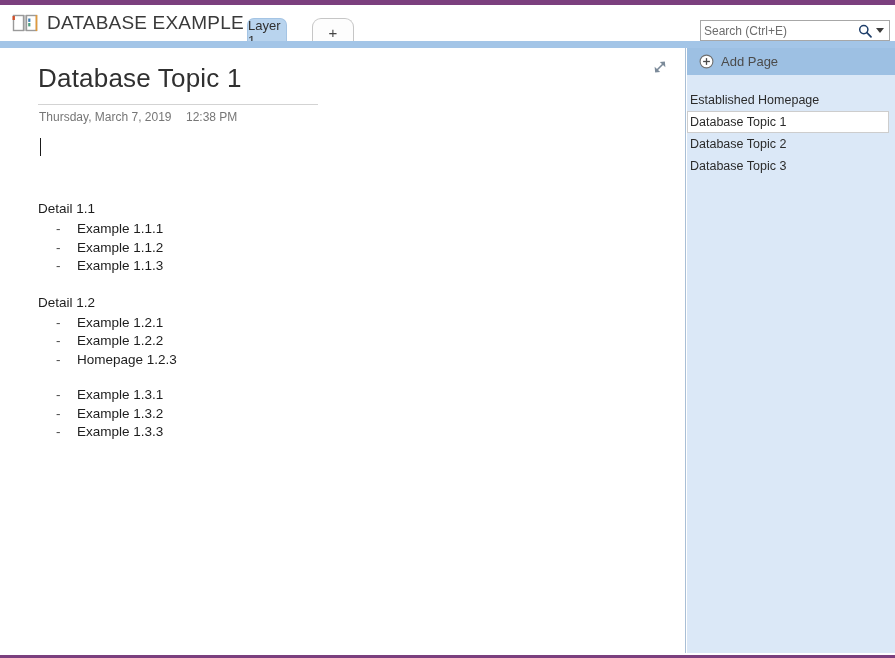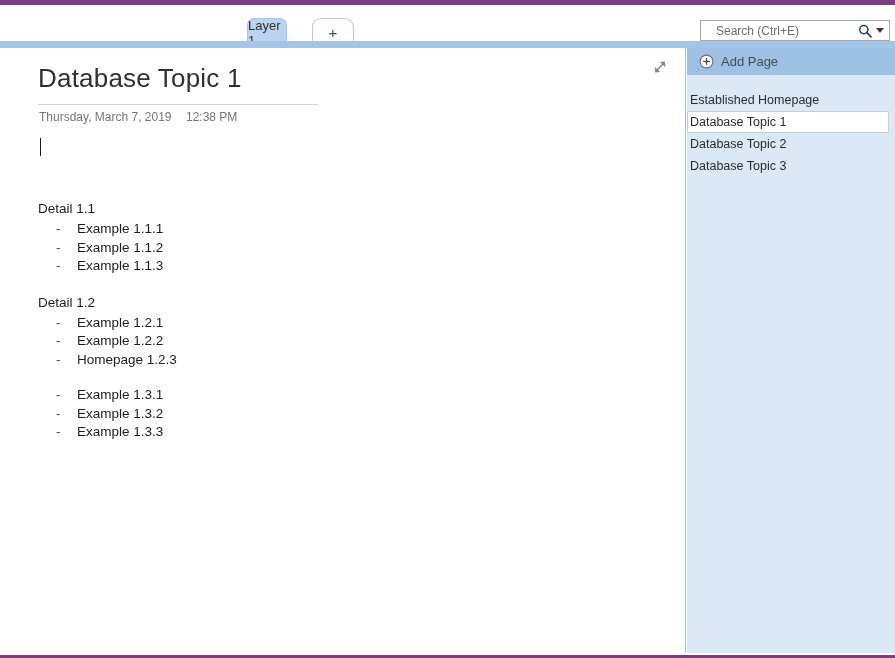--- a/index.html
+++ b/index.html
@@ -267,21 +267,21 @@
   
   .searchbox {
     position: absolute;
     right: 5px; top: 15px;
     width: 190px; height: 21px;
     background: #ffffff;
     border: 1px solid #a7a7a7;
     box-sizing: border-box;
     display: flex;
     align-items: center;
-    padding: 0 5px 0 15px;
+    padding: 0 5px 0 3px;
     cursor: text;
   }
   .search-input {
     border: none;
     outline: none;
     flex: 1 1 auto;
     font-family: "Liberation Sans", sans-serif;
     font-size: 12px;
     color: #555;
     background: transparent;
@@ -309,20 +309,35 @@
 </style>
 </head>
 <body>
 
 <div id="app">
 
   <div class="top-accent"></div>
 
   <div class="titlebar">
 
+    <div class="notebook-btn">
+      <span class="nb-icon">
+        <svg width="26" height="20" viewBox="0 0 26 20">
+          <rect x="1.5" y="2.5" width="10" height="15" fill="#ffffff" stroke="#9a9a9a" stroke-width="1.4"></rect>
+          <rect x="14.5" y="2.5" width="10" height="15" fill="#ffffff" stroke="#9a9a9a" stroke-width="1.4"></rect>
+          <rect x="12.2" y="2" width="1.6" height="16" fill="#b4b4b4"></rect>
+          <rect x="0.5" y="3" width="2.4" height="4" fill="#d1502a"></rect>
+          <rect x="16.2" y="5.5" width="2.2" height="3.4" fill="#3f7fb5"></rect>
+          <rect x="16.2" y="10" width="2.2" height="3.4" fill="#4e9e7e"></rect>
+          <rect x="23.6" y="2" width="1.7" height="16" fill="#e09a3c"></rect>
+        </svg>
+      </span>
+      <span class="nb-title">DATABASE EXAMPLE</span>
+      <span class="nb-caret"></span>
+    </div>
 
     <div class="tab tab-active">
       <span class="tab-label">Layer 1</span>
     </div>
 
     <div class="tab tab-add">
       <span class="plus-glyph">+</span>
     </div>
 
     <div class="searchbox">

